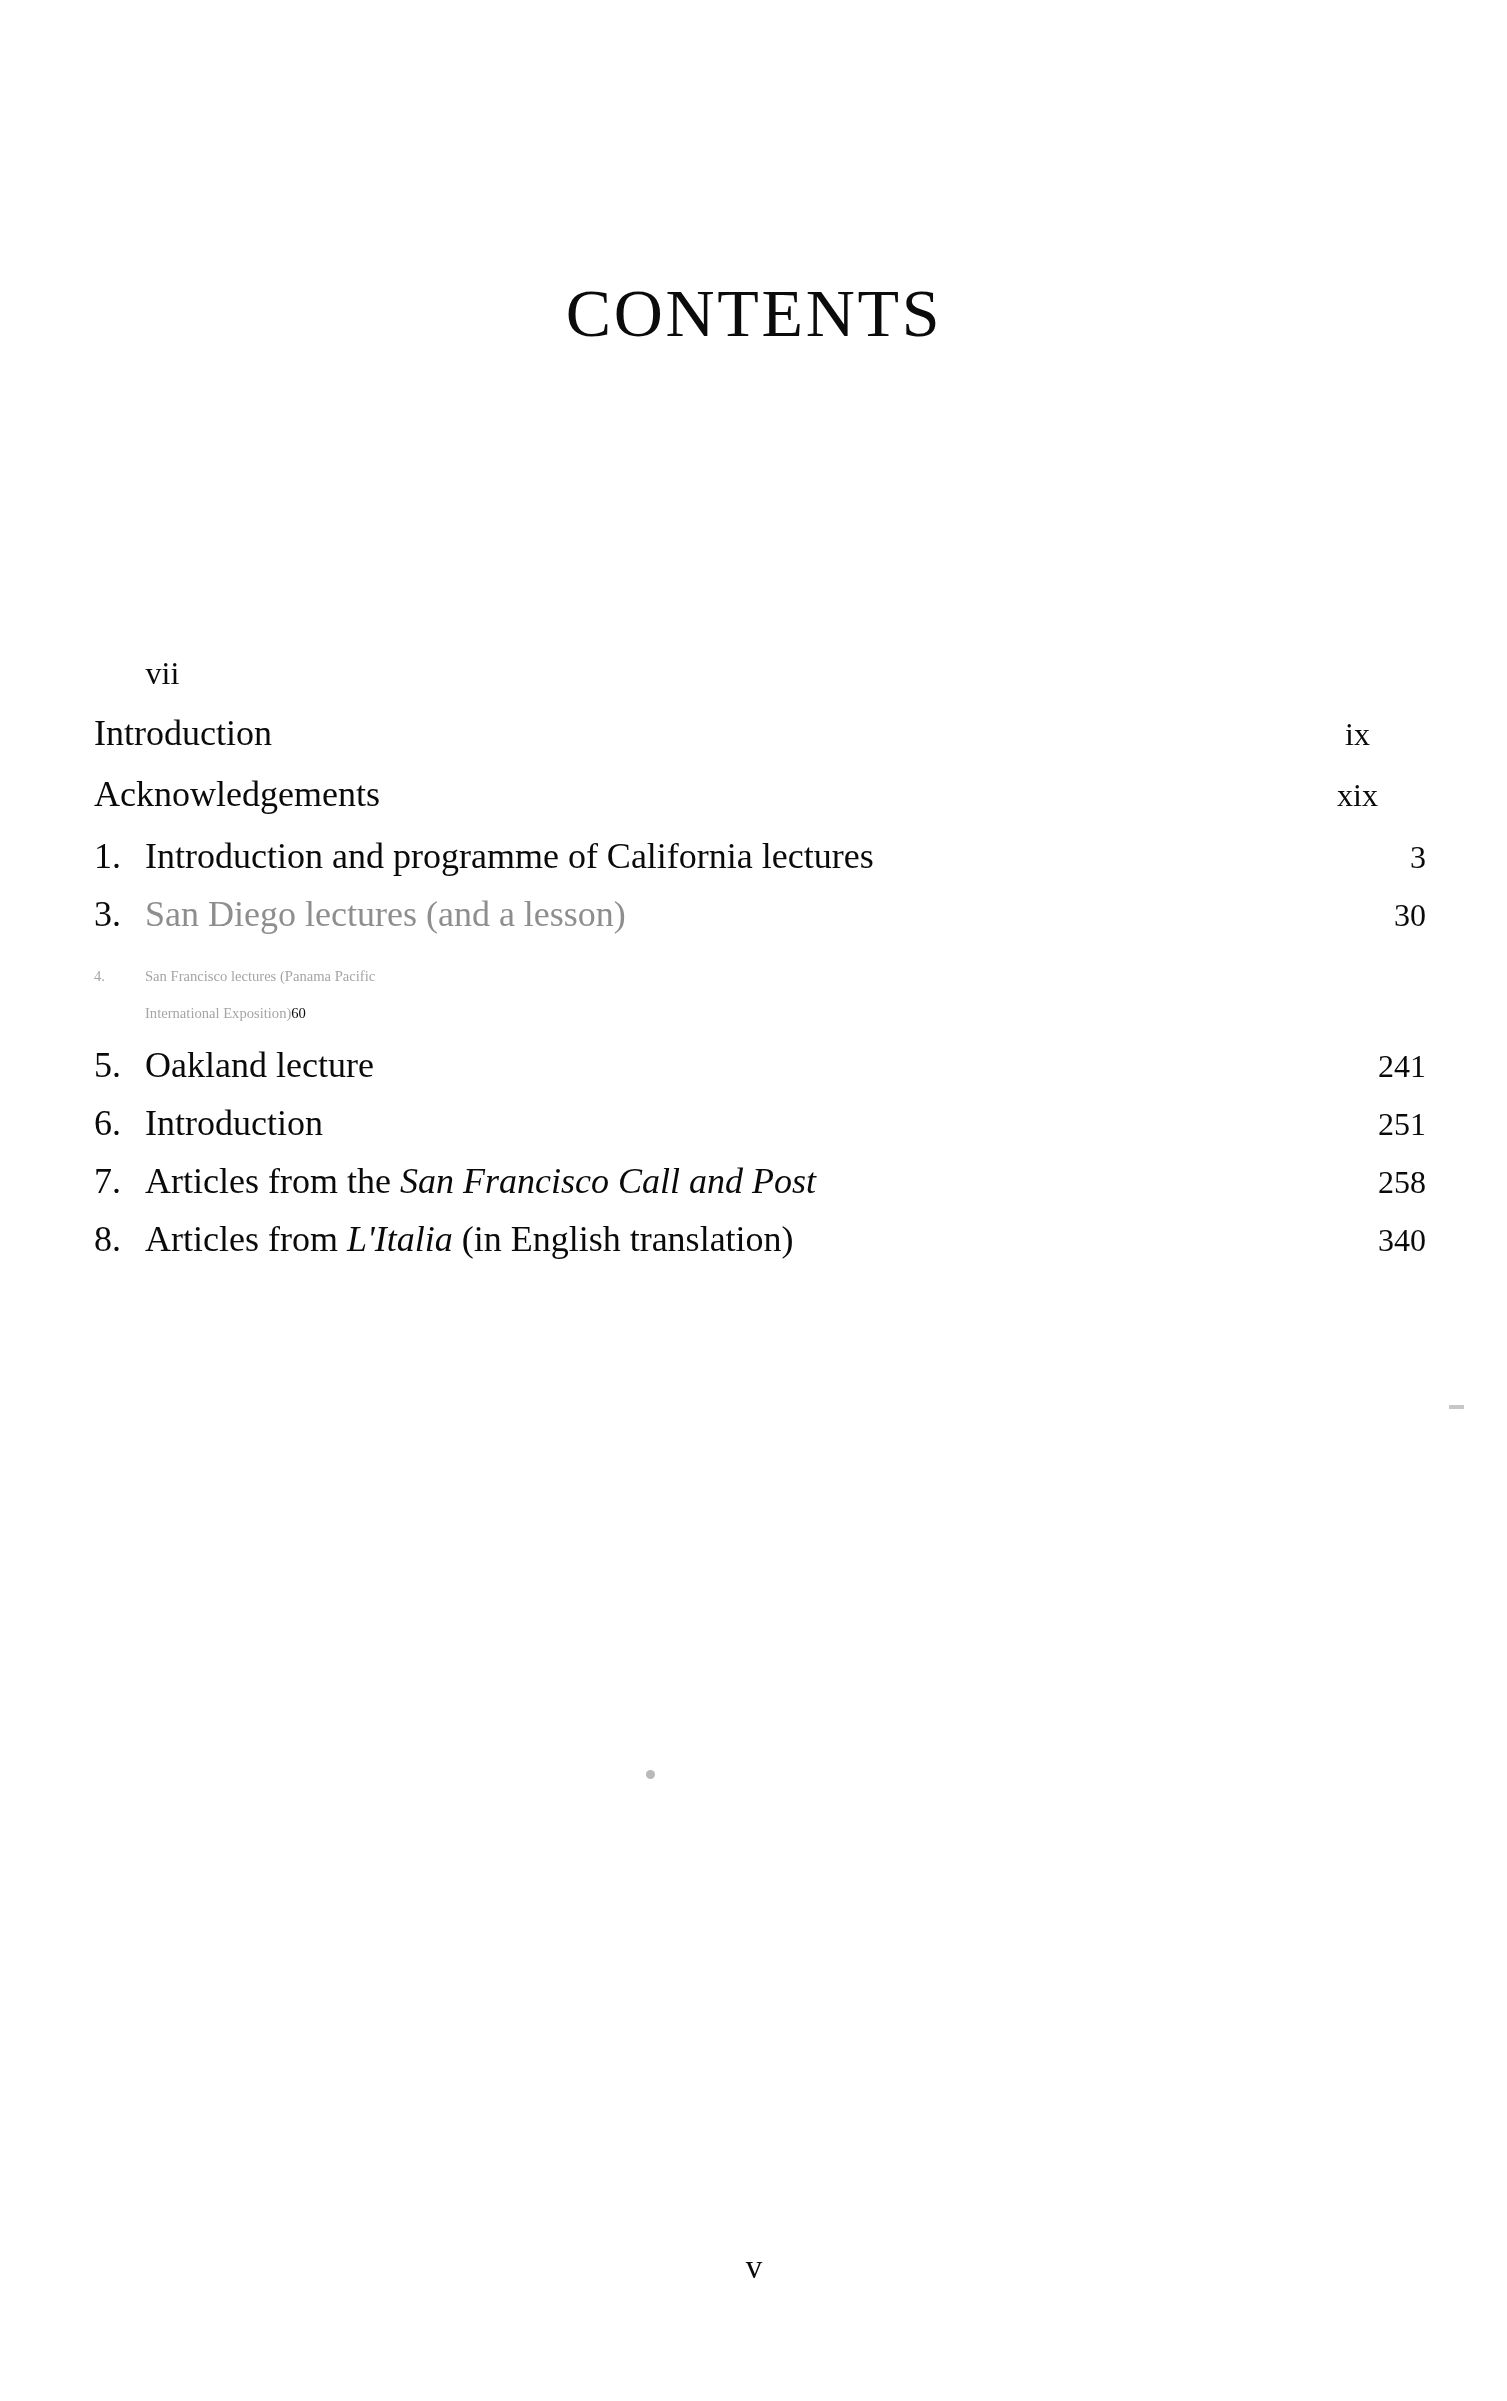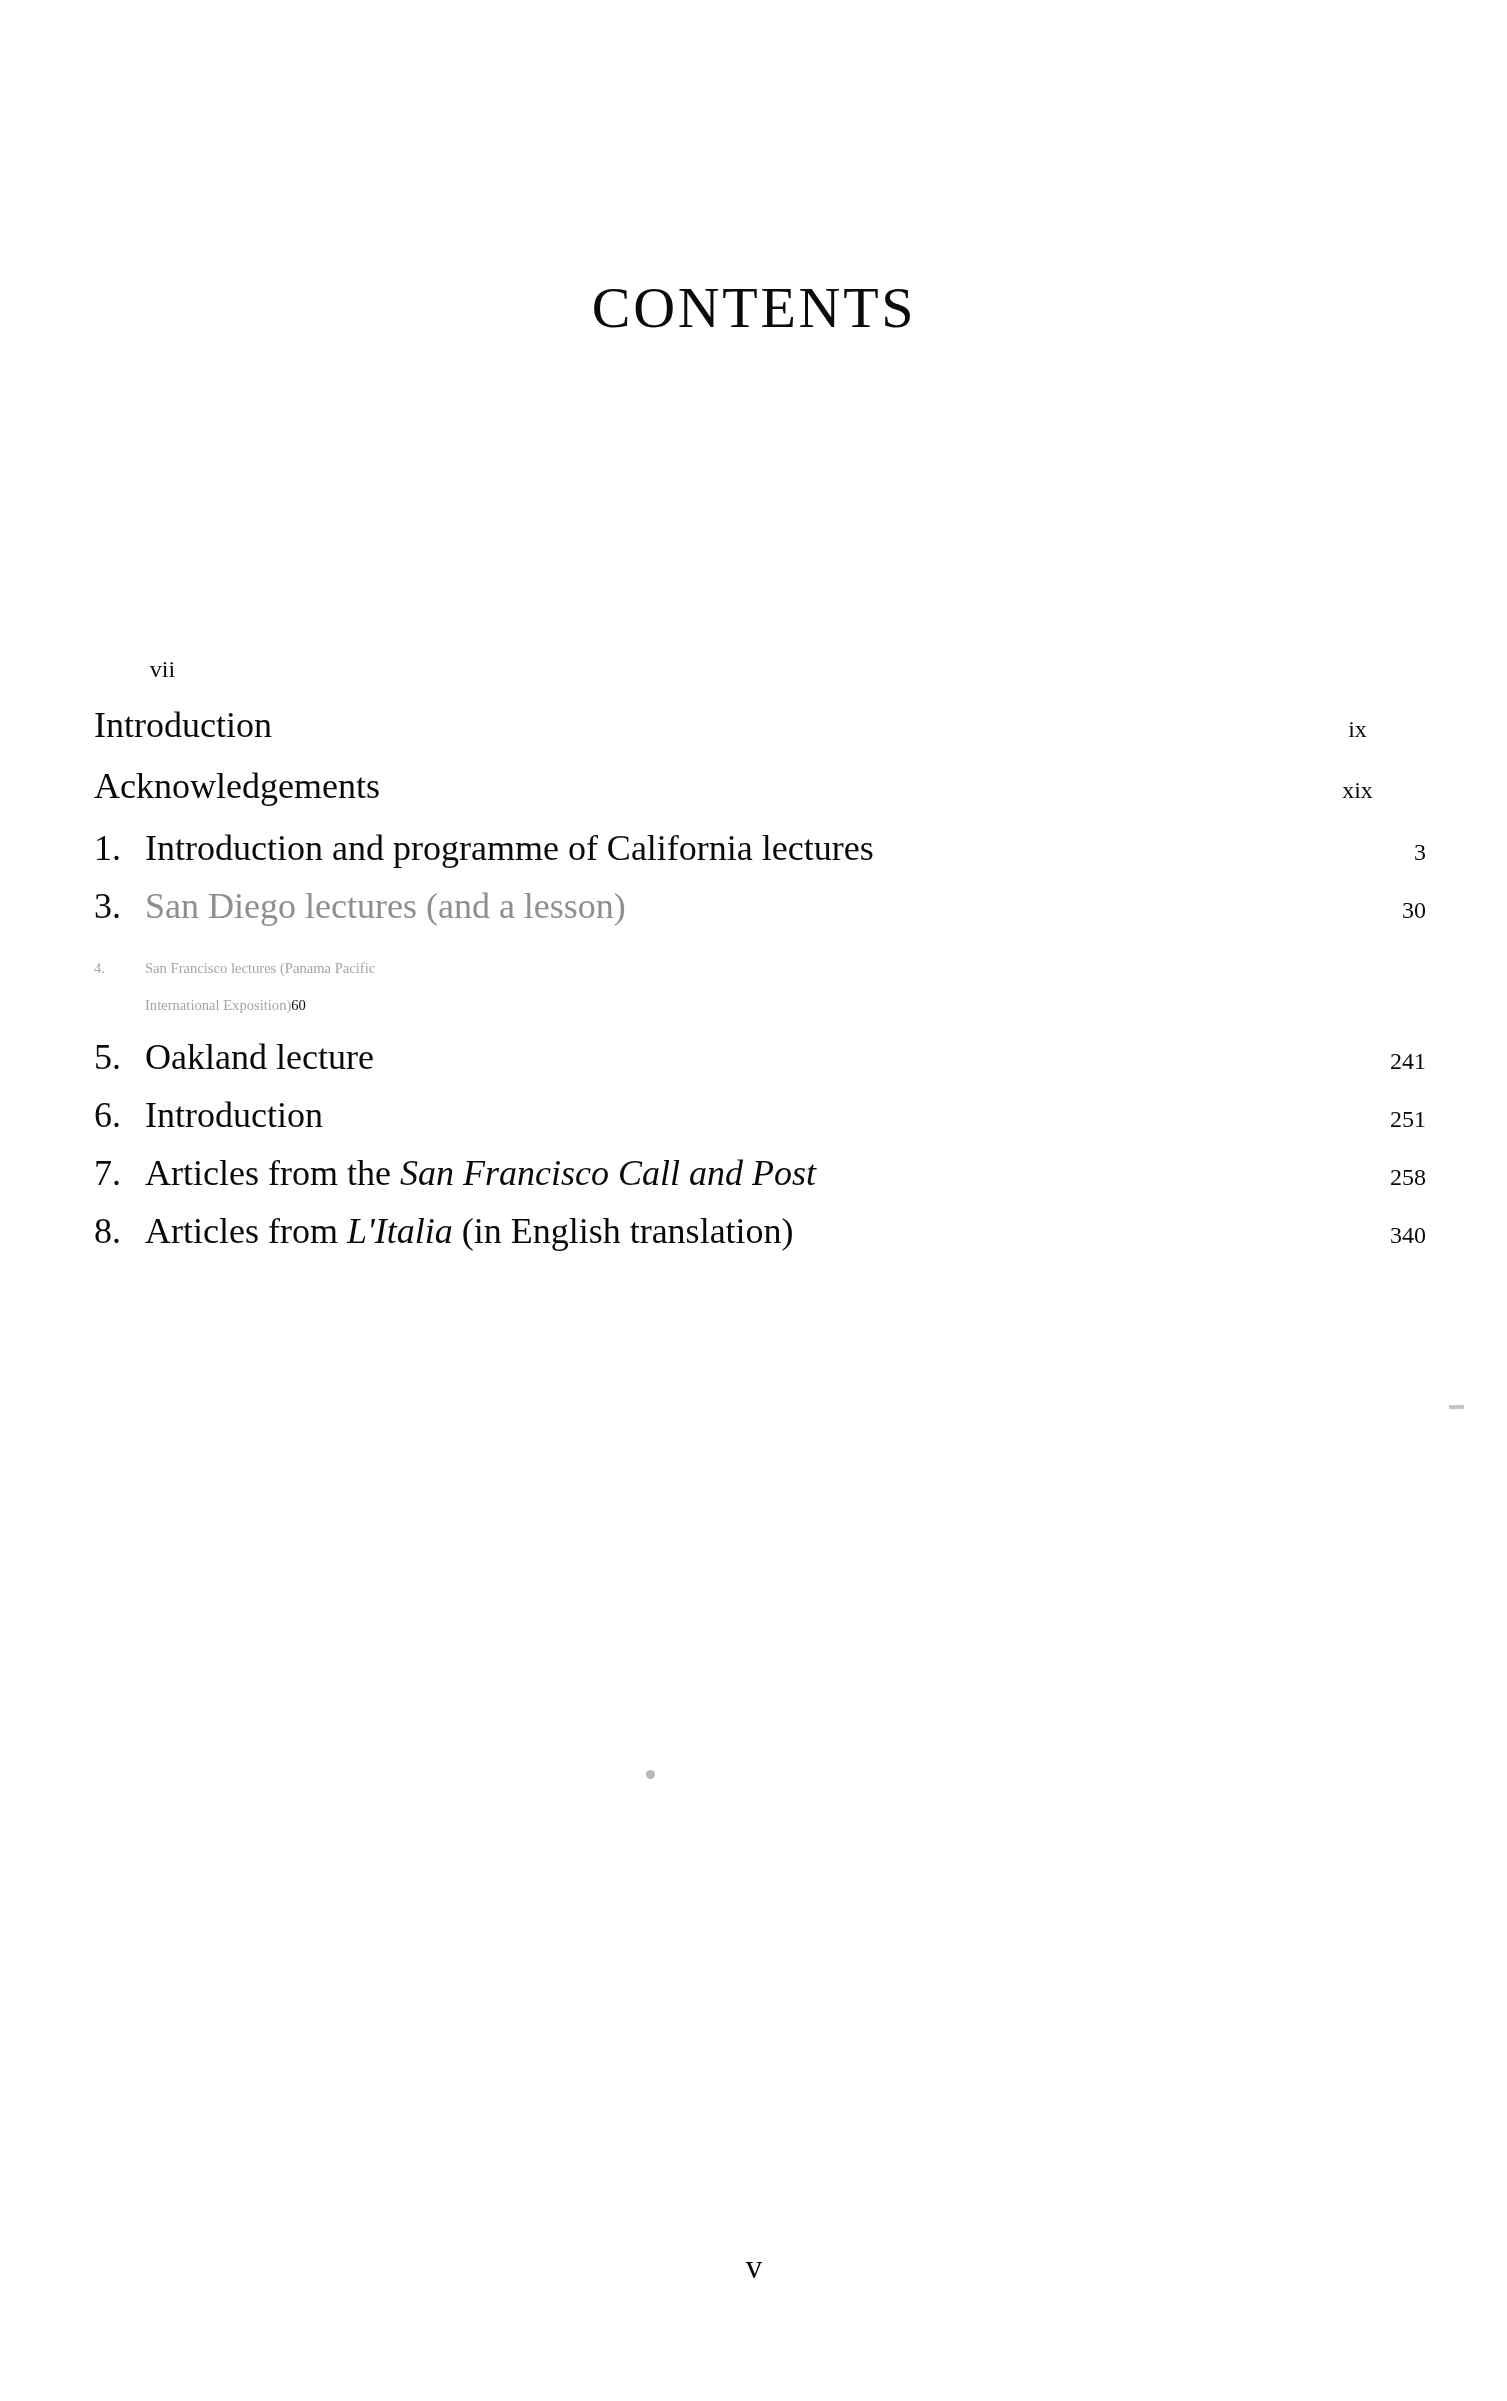--- a/index.html
+++ b/index.html
@@ -28,21 +28,21 @@
     top: 0;
     width: 1420px;
     height: 2401px;
   }
   .page-title {
     position: absolute;
     left: 0;
     top: 274px;
     width: 1420px;
     text-align: center;
-    font-size: 58px;
+    font-size: 68px;
     letter-spacing: 2.7px;
     font-weight: 400;
     font-family: "Liberation Serif", serif;
     color: #0b0b0b;
   }
 
   .toc {
     position: absolute;
     left: 50px;
     top: 657px;
@@ -56,21 +56,21 @@
     line-height: 1.0;
     margin-bottom: 22px;
   }
   .row .label {
     flex: 1 1 auto;
     white-space: nowrap;
   }
   .row .page-num {
     flex: 0 0 137px;
     text-align: right;
-    font-size: 24px;
+    font-size: 32px;
   }
 
   .front-row {
     margin-bottom: 25.5px;
   }
   .front-row .page-num {
     flex: 0 0 137px;
     text-align: center;
   }
 

